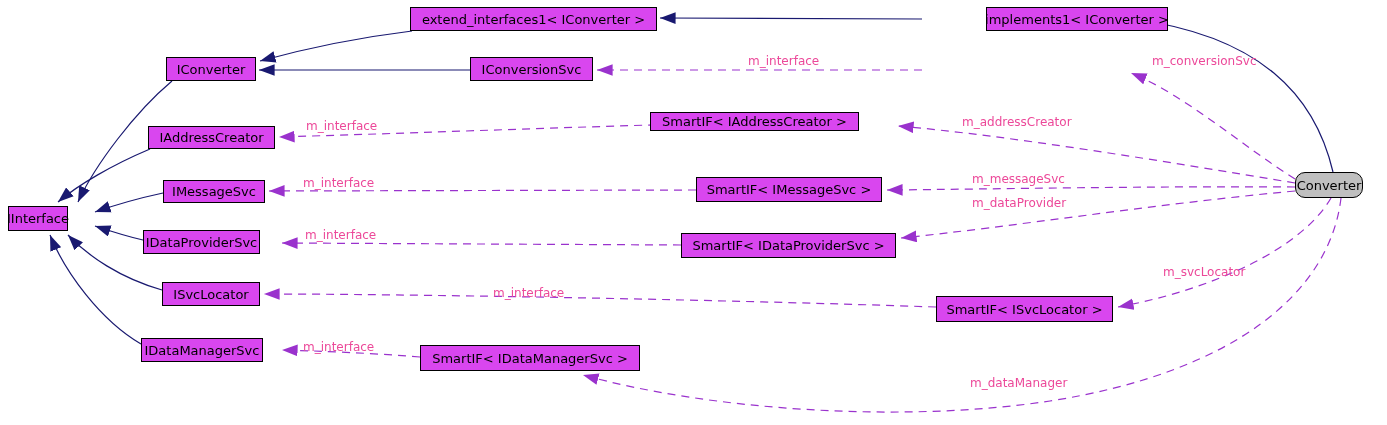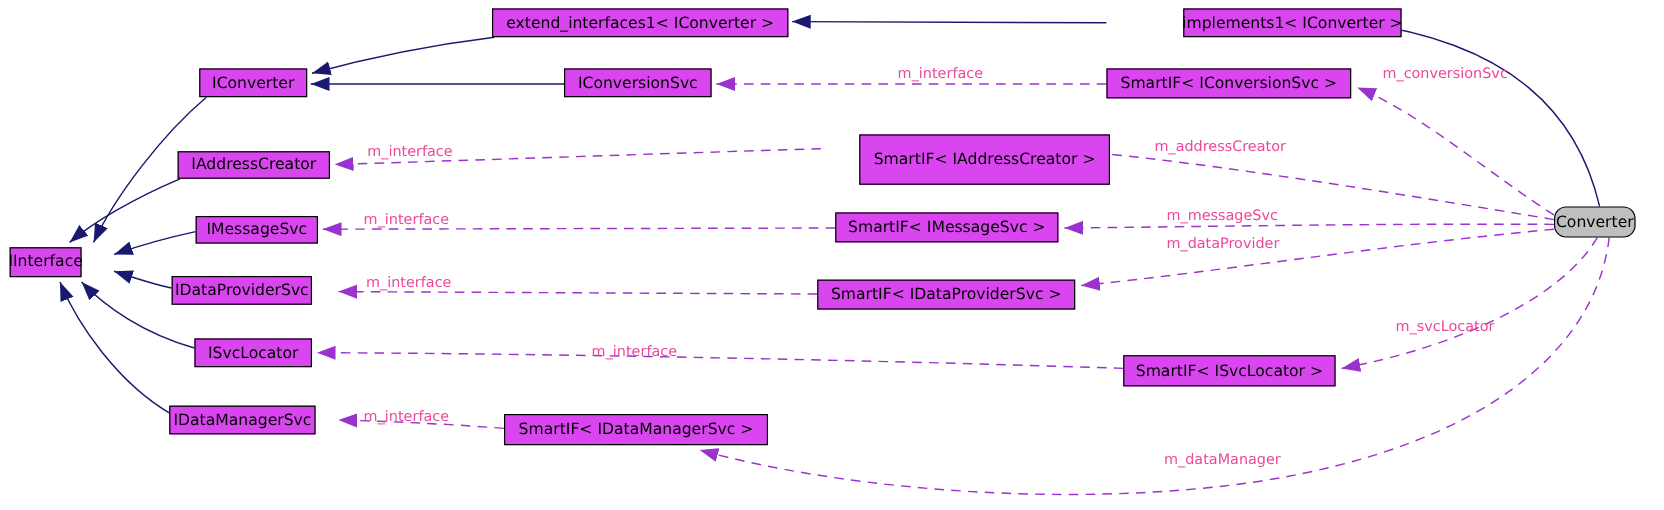--- a/index.html
+++ b/index.html
@@ -80,23 +80,22 @@
     <path class="usage" d="M1295,191 C1155,204 1010,227 901,238" marker-end="url(#arrow-purple)"></path>
     <path class="usage" d="M1331,198 C1302,248 1215,289 1118,307" marker-end="url(#arrow-purple)"></path>
     <path class="usage" d="M1341,198 C1330,292 1235,372 1050,401 C898,424 705,409 583,375" marker-end="url(#arrow-purple)"></path>
   </svg>
 
   <div class="node" style="left:8px;   top:206px; width:60px;  height:25px;">IInterface</div>
   <div class="node" style="left:166px; top:57px;  width:90px;  height:24px;">IConverter</div>
   <div class="node" style="left:410px; top:7px;   width:247px; height:24px;">extend_interfaces1&lt; IConverter &gt;</div>
   <div class="node" style="left:962px; top:7px;   width:182px; height:24px;margin-left:24px;">implements1&lt; IConverter &gt;</div>
   <div class="node" style="left:470px; top:57px;  width:123px; height:24px;">IConversionSvc</div>
-  <div class="node" style="left:922px; top:57px;  width:204px; height:25px;">SmartIF&lt; IConversionSvc &gt;</div>
   <div class="node" style="left:148px; top:126px; width:127px; height:23px;">IAddressCreator</div>
-  <div class="node" style="left:716px; top:112px; width:209px; height:42px;">SmartIF&lt; IAddressCreator &gt;</div>
+  <div class="node" style="left:650px; top:112px; width:209px; height:19px;">SmartIF&lt; IAddressCreator &gt;</div>
   <div class="node" style="left:163px; top:180px; width:102px; height:23px;">IMessageSvc</div>
   <div class="node" style="left:696px; top:177px; width:186px; height:25px;">SmartIF&lt; IMessageSvc &gt;</div>
   <div class="node" style="left:143px; top:230px; width:117px; height:24px;">IDataProviderSvc</div>
   <div class="node" style="left:681px; top:233px; width:215px; height:25px;">SmartIF&lt; IDataProviderSvc &gt;</div>
   <div class="node" style="left:162px; top:282px; width:98px;  height:24px;">ISvcLocator</div>
   <div class="node" style="left:936px; top:296px; width:177px; height:26px;text-align:right;">SmartIF&lt; ISvcLocator &gt;</div>
   <div class="node" style="left:141px; top:338px; width:122px; height:24px;">IDataManagerSvc</div>
   <div class="node" style="left:420px; top:345px; width:220px; height:26px;">SmartIF&lt; IDataManagerSvc &gt;</div>
   <div class="node focus" style="left:1295px; top:172px; width:68px; height:26px;border-radius:10px;">Converter</div>
 

